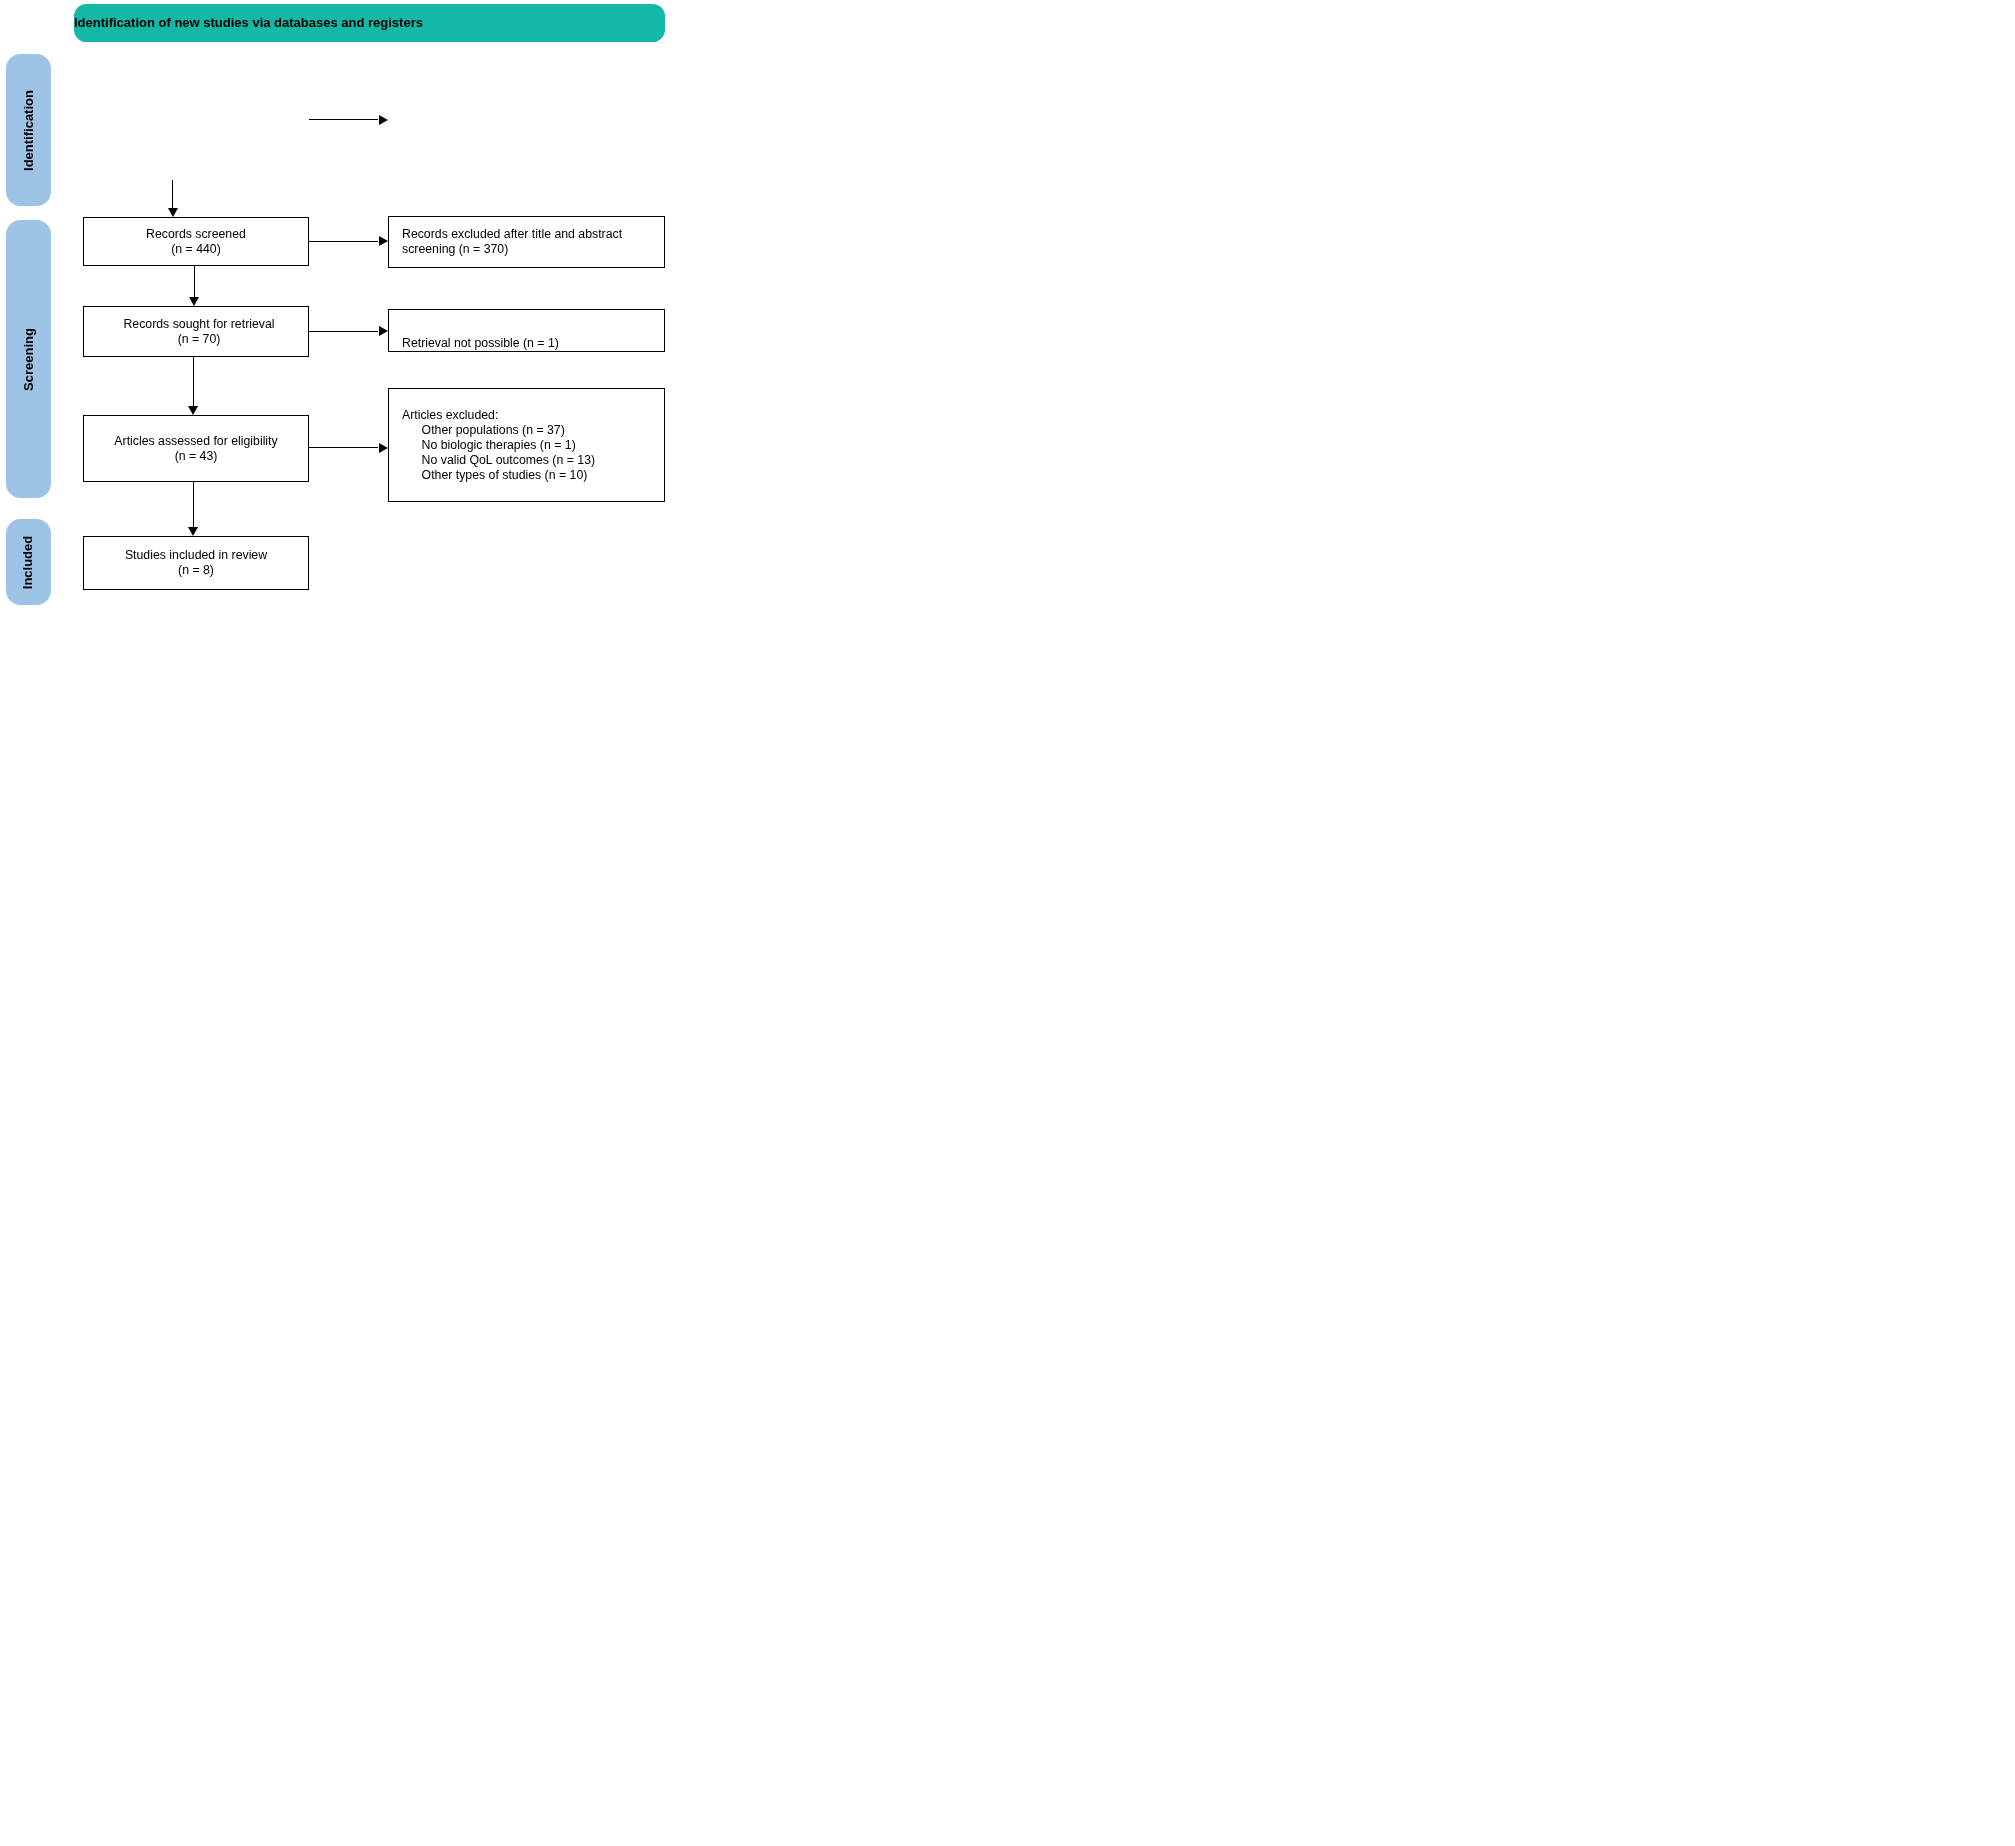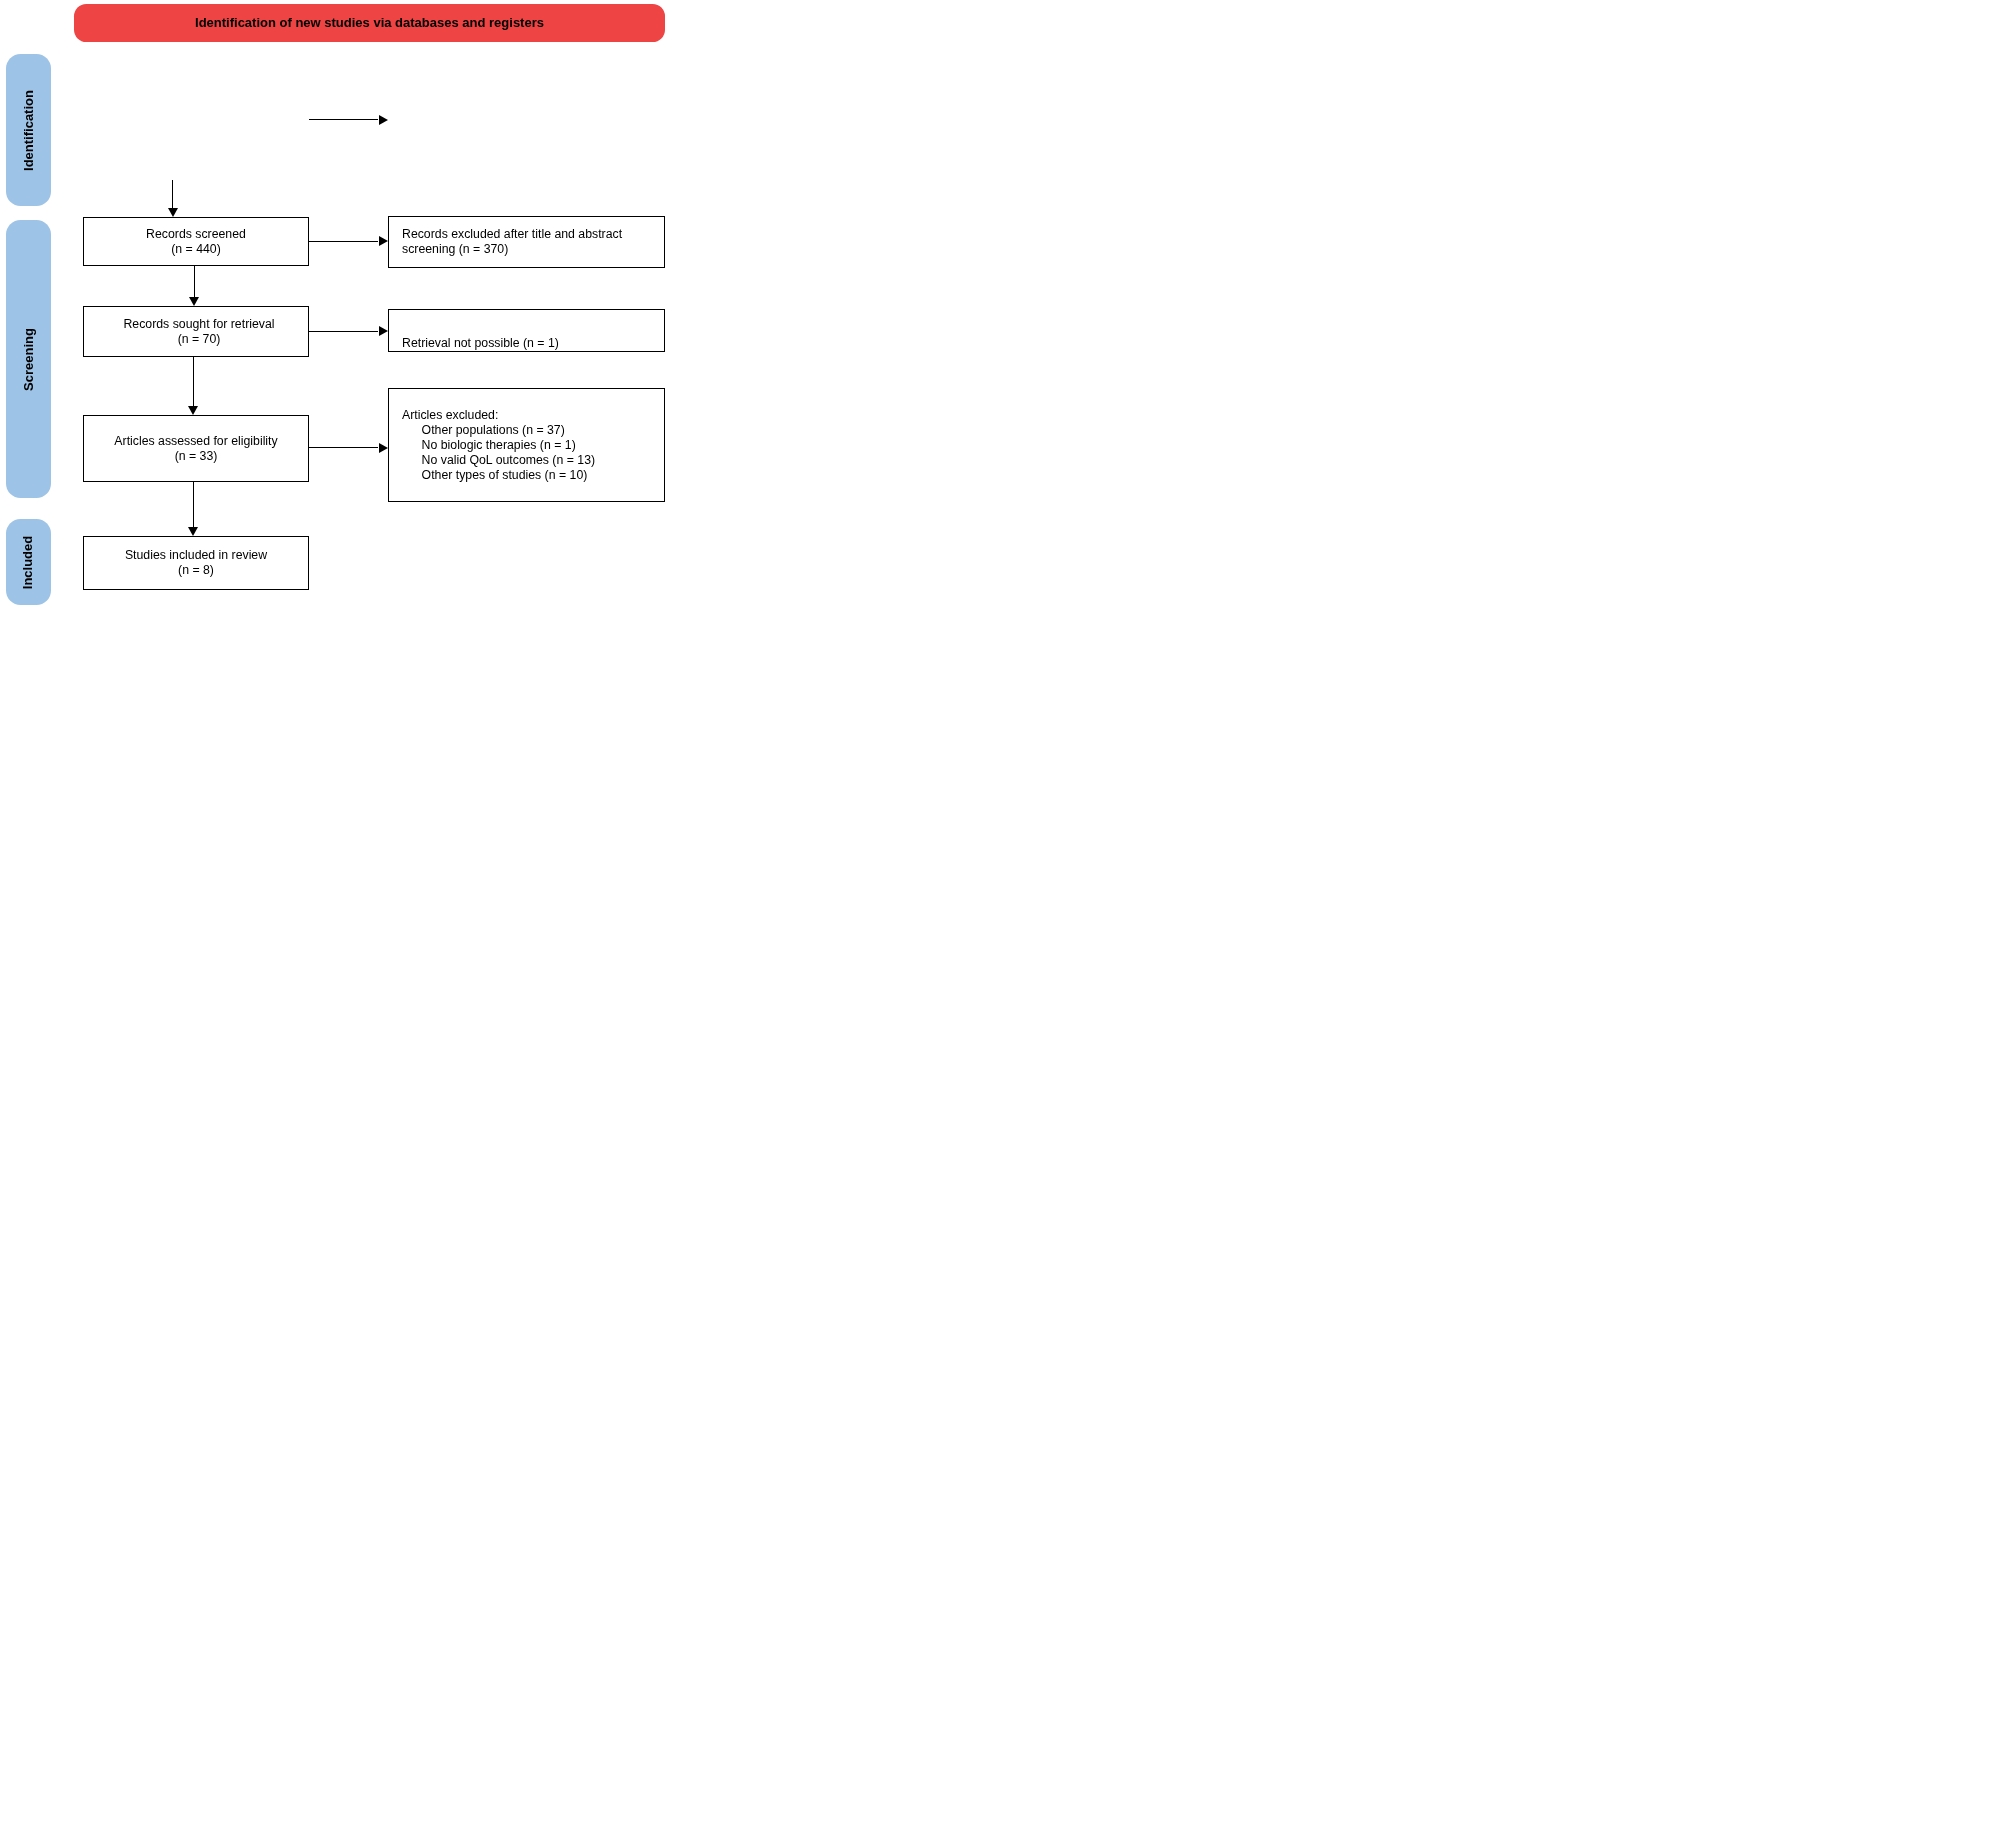--- a/index.html
+++ b/index.html
@@ -10,23 +10,23 @@
     background: #ffffff;
     font-family: "Liberation Sans", "DejaVu Sans", sans-serif;
     color: #000;
   }
 
   
   .header {
     position: absolute;
     left: 74px; top: 3.9px;
     width: 591px; height: 38px;
-    background: #ef4444;
+    background: #14b8a6;
     border-radius: 12.3px;
-    display: flex; align-items: center; justify-content: center;
+    display: flex; align-items: center; 
   }
   .header .title { font-size: 13px; font-weight: bold; }
 
   
   .stage {
     position: absolute;
     left: 5.6px; width: 45px;
     background: #9DC3E6;
     border-radius: 14.6px;
     display: flex; align-items: center; justify-content: center;
@@ -127,21 +127,21 @@
     <div class="line">(n = 440)</div>
   </div>
 
   <div class="box left-col align-center box-sought">
     <div class="line">Records sought for retrieval</div>
     <div class="line">(n = 70)</div>
   </div>
 
   <div class="box left-col align-center box-assessed">
     <div class="line">Articles assessed for eligibility</div>
-    <div class="line">(n = 33)</div>
+    <div class="line">(n = 43)</div>
   </div>
 
   <div class="box left-col align-center box-included">
     <div class="line">Studies included in review</div>
     <div class="line">(n = 8)</div>
   </div>
 
 
   <div class="box right-col align-left box-excluded-screening">
     <div class="line">Records excluded after title and abstract</div>

